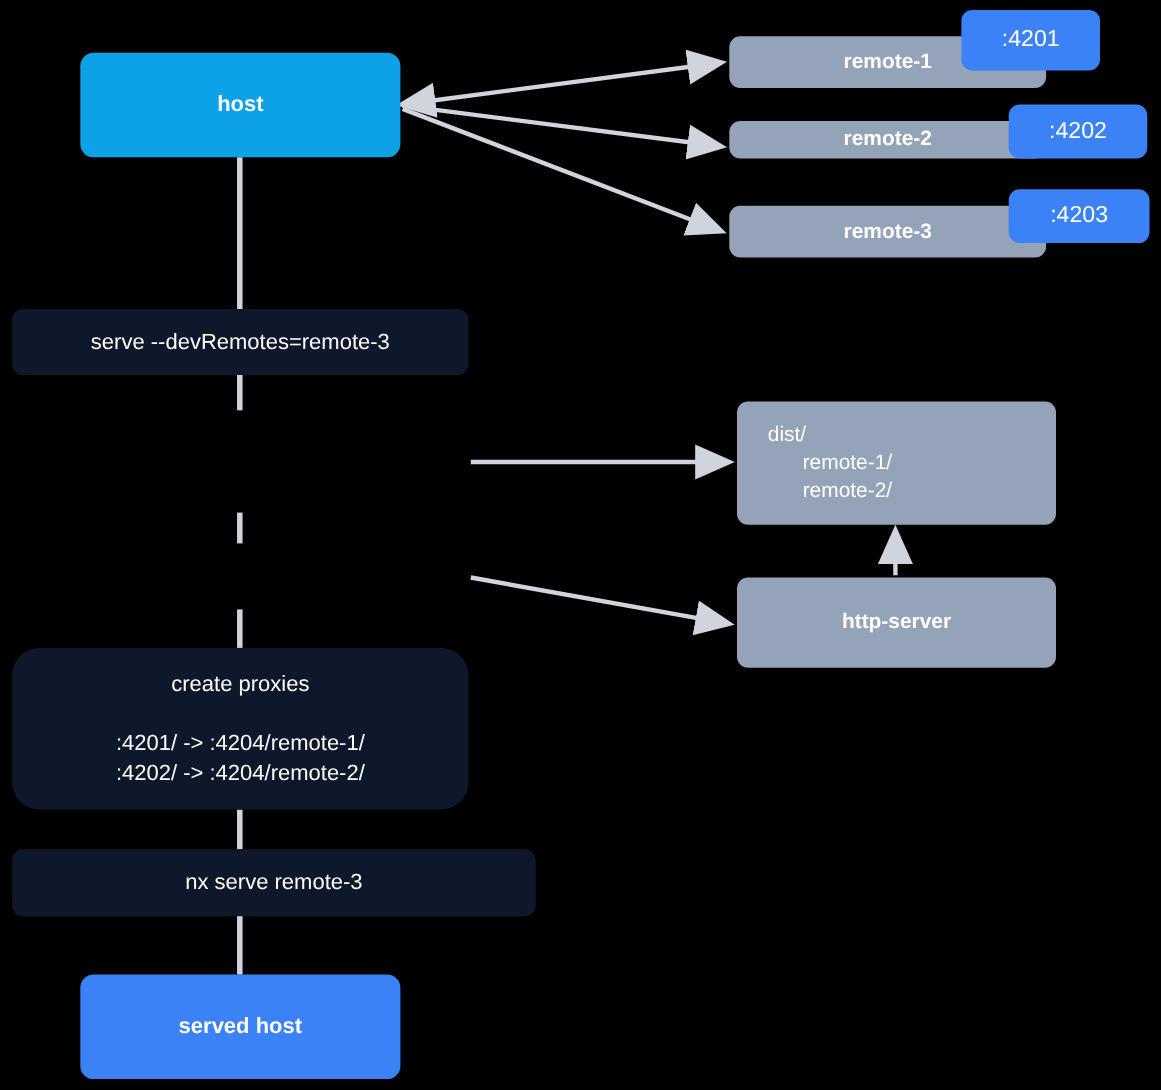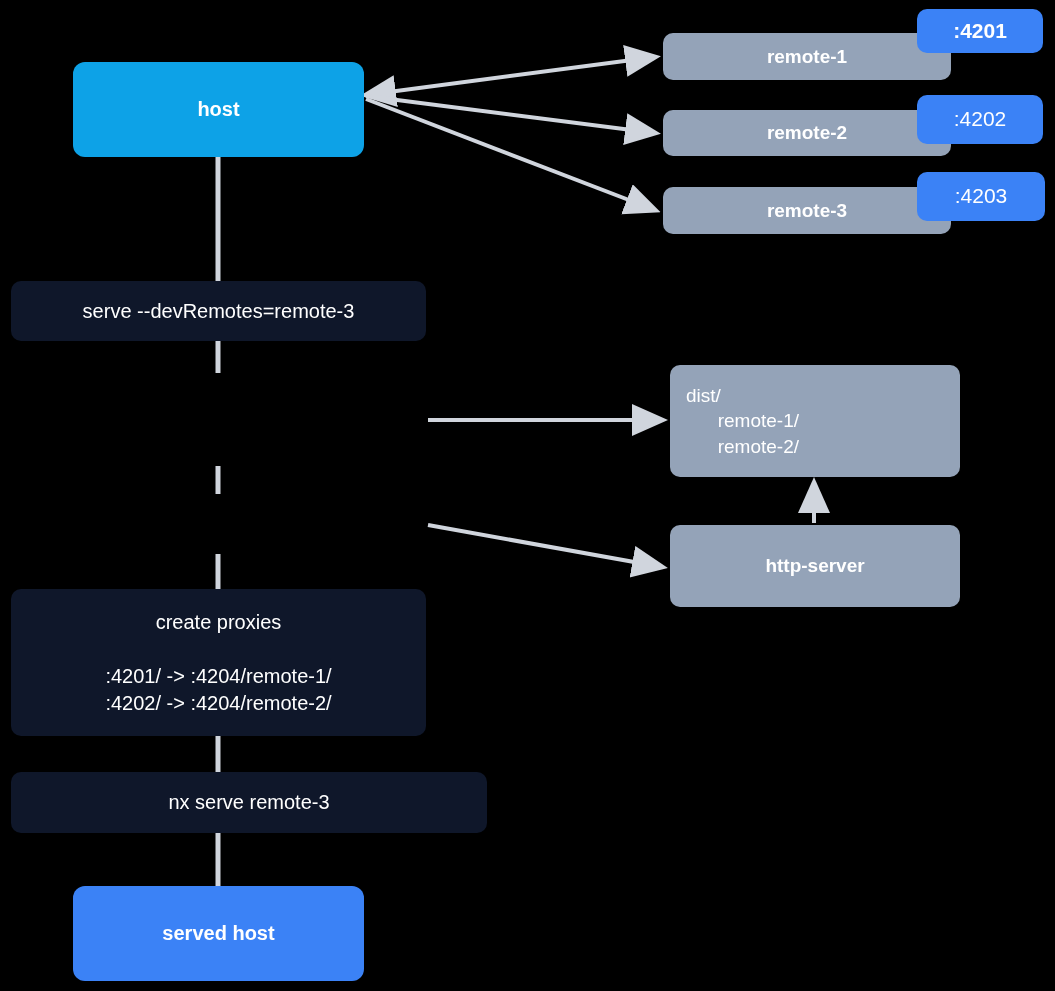--- a/index.html
+++ b/index.html
@@ -19,21 +19,20 @@
     border-radius:10px;
     color:#ffffff;
     text-align:center;
     line-height:1.35;
   }
   .node .lbl{display:block;width:100%;white-space:pre-line;}
   .host{
     background:#0da2e7;
     font-size:20px;font-weight:bold;
     border-radius:12px;
-    margin-top:14px;
   }
   .served{
     background:#3b82f6;
     font-size:20px;font-weight:bold;
     border-radius:12px;
   }
   .remote{
     background:#94a3b8;
     font-size:19px;font-weight:bold;
     border-radius:10px;
@@ -49,21 +48,21 @@
     font-size:21px;font-weight:normal;
     border-radius:10px;
   }
   .cmd{
     background:#0f172a;
     font-size:20px;font-weight:normal;
     border-radius:10px;
   }
   .distbox .lbl{
     text-align:left;
-    padding-left:16px;
+    padding-left:28px;
     white-space:pre;
     font-size:19px;
   }
   svg.edges{
     position:absolute;left:0;top:0;
     width:1055px;height:991px;
     pointer-events:none;
   }
   .ln{stroke:#d0d5dd;stroke-width:4;fill:none;}
   .lnv{stroke:#d0d5dd;stroke-width:5;fill:none;}
@@ -101,45 +100,45 @@
     <line class="ln" x1="814" y1="523" x2="814" y2="483" marker-end="url(#arrow)"></line>
   </svg>
 
   <div class="node host" style="left:73px;top:48px;width:291px;height:95px;">
     <span class="lbl">host</span>
   </div>
 
   <div class="node remote" style="left:663px;top:33px;width:288px;height:47px;">
     <span class="lbl">remote-1</span>
   </div>
-  <div class="node badge" style="left:917px;top:9px;width:126px;height:44px;font-weight:bold;">
+  <div class="node badge" style="left:874px;top:9px;width:126px;height:55px;">
     <span class="lbl">:4201</span>
   </div>
 
-  <div class="node remote" style="left:663px;top:110px;width:288px;height:46px;justify-content:center;">
+  <div class="node remote" style="left:663px;top:110px;width:288px;height:34px;justify-content:center;">
     <span class="lbl">remote-2</span>
   </div>
   <div class="node badge" style="left:917px;top:95px;width:126px;height:49px;">
     <span class="lbl">:4202</span>
   </div>
 
   <div class="node remote" style="left:663px;top:187px;width:288px;height:47px;">
     <span class="lbl">remote-3</span>
   </div>
   <div class="node badge" style="left:917px;top:172px;width:128px;height:49px;">
     <span class="lbl">:4203</span>
   </div>
 
   <div class="node cmd" style="left:11px;top:281px;width:415px;height:60px;">
     <span class="lbl">serve --devRemotes=remote-3</span>
   </div>
 
 
 
-  <div class="node cmd" style="left:11px;top:589px;width:415px;height:147px;">
+  <div class="node cmd" style="left:11px;top:589px;width:415px;height:147px;border-radius:25px;">
     <span class="lbl">create proxies
 
 :4201/ -&gt; :4204/remote-1/
 :4202/ -&gt; :4204/remote-2/</span>
   </div>
 
   <div class="node cmd" style="left:11px;top:772px;width:476px;height:61px;">
     <span class="lbl">nx serve remote-3</span>
   </div>
 

